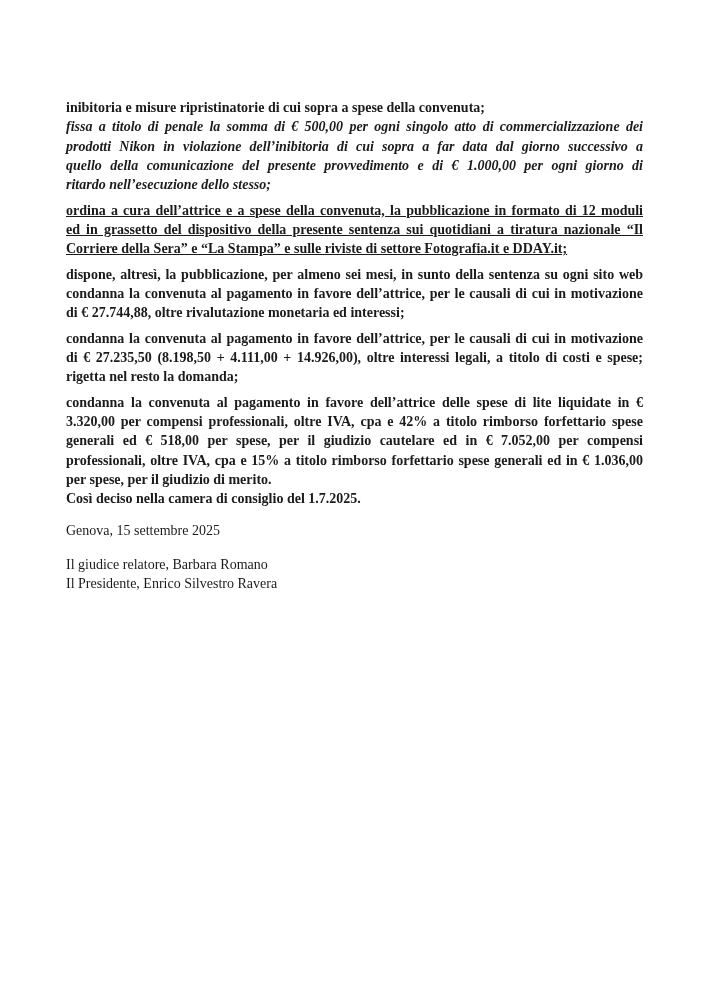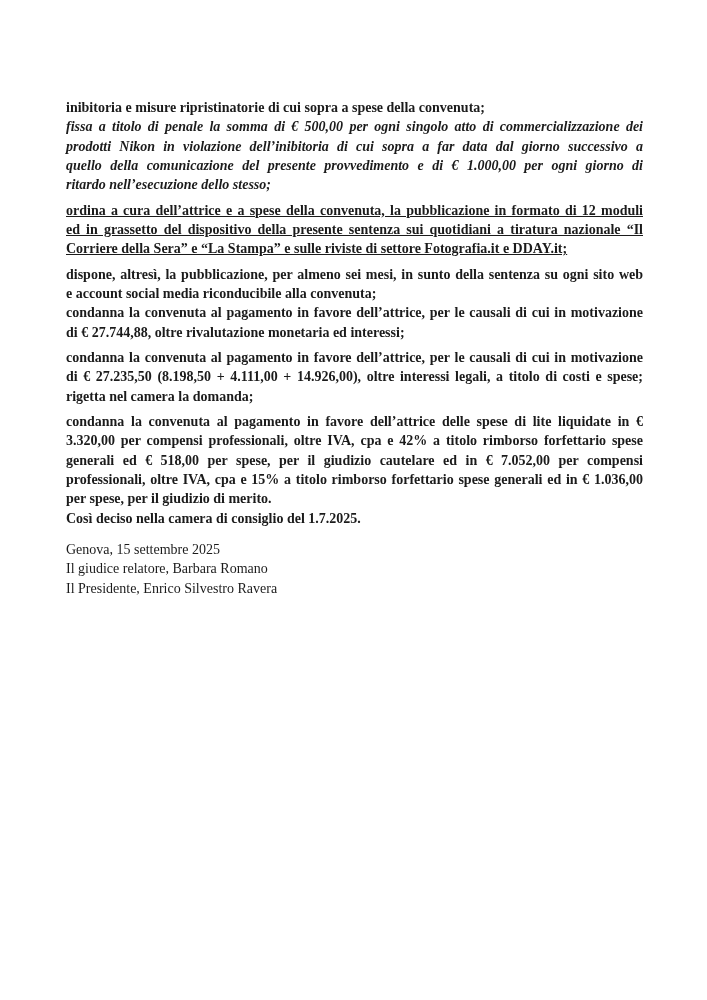--- a/index.html
+++ b/index.html
@@ -51,42 +51,41 @@
         <div class="line just">quello della comunicazione del presente provvedimento e di € 1.000,00 per ogni giorno di</div>
         <div class="line left">ritardo nell’esecuzione dello stesso;</div>
       </div>
       <div class="block bold" style="margin-bottom: 6px; text-decoration: underline;">
         <div class="line just">ordina a cura dell’attrice e a spese della convenuta, la pubblicazione in formato di 12 moduli</div>
         <div class="line just">ed in grassetto del dispositivo della presente sentenza sui quotidiani a tiratura nazionale “Il</div>
         <div class="line left">Corriere della Sera” e “La Stampa” e sulle riviste di settore Fotografia.it e DDAY.it;</div>
       </div>
       <div class="block bold" style="">
         <div class="line just">dispone, altresì, la pubblicazione, per almeno sei mesi, in sunto della sentenza su ogni sito web</div>
-        <div class="line left">e account social media riconducibile alla convenuta;</div>
       </div>
       <div class="block bold" style="margin-bottom: 6px;">
         <div class="line just">condanna la convenuta al pagamento in favore dell’attrice, per le causali di cui in motivazione</div>
         <div class="line left">di € 27.744,88, oltre rivalutazione monetaria ed interessi;</div>
       </div>
       <div class="block bold" style="margin-bottom: 6px;">
         <div class="line just">condanna la convenuta al pagamento in favore dell’attrice, per le causali di cui in motivazione</div>
         <div class="line just">di € 27.235,50 (8.198,50 + 4.111,00 + 14.926,00), oltre interessi legali, a titolo di costi e spese;</div>
-        <div class="line left">rigetta nel camera la domanda;</div>
+        <div class="line left">rigetta nel resto la domanda;</div>
       </div>
       <div class="block bold" style="margin-bottom: 0px;">
         <div class="line just">condanna la convenuta al pagamento in favore dell’attrice delle spese di lite liquidate in €</div>
         <div class="line just">3.320,00 per compensi professionali, oltre IVA, cpa e 42% a titolo rimborso forfettario spese</div>
         <div class="line just">generali ed € 518,00 per spese, per il giudizio cautelare ed in € 7.052,00 per compensi</div>
         <div class="line just">professionali, oltre IVA, cpa e 15% a titolo rimborso forfettario spese generali ed in € 1.036,00</div>
         <div class="line left">per spese, per il giudizio di merito.</div>
       </div>
       <div class="block bold" style="margin-bottom: 12px;">
         <div class="line left">Così deciso nella camera di consiglio del 1.7.2025.</div>
       </div>
-      <div class="block regular" style="">
+      <div class="block regular" style="margin-bottom: 15px;">
         <div class="line left">Genova, 15 settembre 2025</div>
       </div>
       <div class="block regular" style="margin-bottom: 0px;">
         <div class="line left">Il giudice relatore, Barbara Romano</div>
       </div>
       <div class="block regular" style="margin-bottom: 16px;">
         <div class="line left">Il Presidente, Enrico Silvestro Ravera</div>
       </div>
     </div>
 </div>

